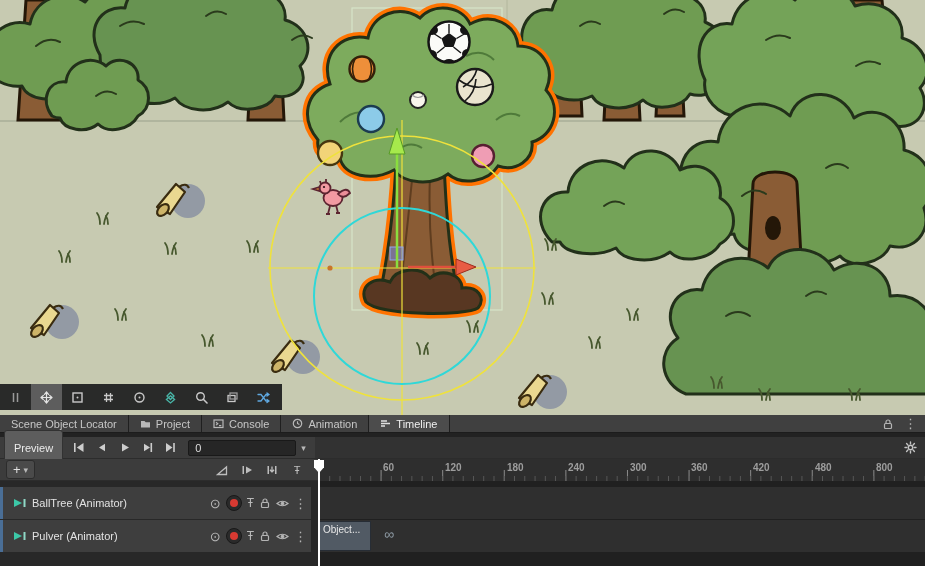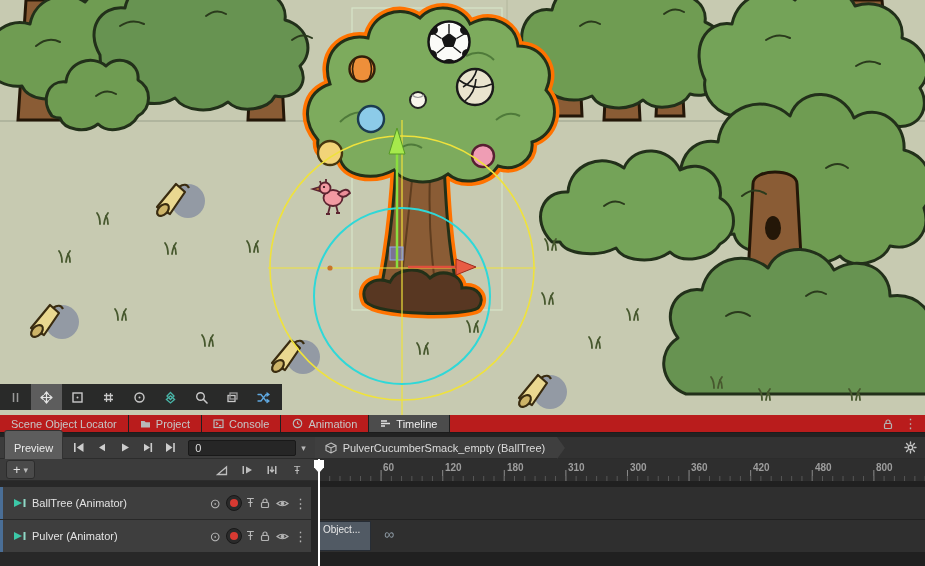--- a/index.html
+++ b/index.html
@@ -8,21 +8,21 @@
 
   
   .scene { position:absolute; top:0; left:0; width:925px; height:415px; background:#c7cab1; }
   .scene svg.art { display:block; }
   .scene-toolbar { position:absolute; left:0; top:384px; width:282px; height:26px; background:rgba(36,36,36,.97); display:flex; align-items:stretch; }
   .tool-btn { width:31px; display:flex; align-items:center; justify-content:center; }
   .tool-btn.sel { background:#5d5d5d; }
   .tool-btn svg { display:block; }
 
   
-  .tabbar { position:absolute; top:415px; left:0; width:925px; height:18px; background:#b91c1c; display:flex; align-items:stretch; border-bottom:1px solid #1c1c1c; }
+  .tabbar { position:absolute; top:415px; left:0; width:925px; height:18px; background:#404040; display:flex; align-items:stretch; border-bottom:1px solid #1c1c1c; }
   .tab { display:flex; align-items:center; gap:5px; padding:0 11px; font-size:11px; color:#c6c6c6; border-right:1px solid #1f1f1f; white-space:nowrap; }
   .tab.active { background:#4c4c4c; color:#f0f0f0; }
   .tab svg { display:block; }
   .tabbar-right { margin-left:auto; display:flex; align-items:center; gap:10px; padding-right:8px; }
   .kebab { color:#b4b4b4; font-size:13px; line-height:1; }
 
   
   .tl-header { position:absolute; top:437px; left:0; width:925px; height:22px; background:#3c3c3c; border-bottom:1px solid #2c2c2c; display:flex; align-items:center; }
   .preview-btn { margin-left:4px; padding:11px 9px; background:#5d5d5d; border:1px solid #323232; border-radius:3px; font-size:11px; color:#ececec; }
   .transport { display:flex; align-items:center; margin-left:4px; }
@@ -391,28 +391,20 @@
     <div class="tr-btn">
         <svg width="11" height="11">
           <polygon points="1,1 7.5,5.5 1,10" fill="#cdcdcd"></polygon>
           <rect x="8.2" y="1" width="1.6" height="9" fill="#cdcdcd"></rect>
         </svg>
       </div>
   </div>
   <input class="frame-field" value="0" style="">
   <span class="caret">▾</span>
   <div class="crumb-bar">
-    <div class="crumb">
-      <span class="icon">
-          <svg width="12" height="12">
-            <path d="M6,1 L11,3.5 V8.5 L6,11 L1,8.5 V3.5 Z M1,3.5 L6,6 L11,3.5 M6,6 V11" fill="none" stroke="#c0c0c0" stroke-width="1.1"></path>
-          </svg>
-        </span>
-      <span>PulverCucumberSmack_empty (BallTree)</span>
-    </div>
     <div class="gear-btn icon">
         <svg width="13" height="13">
           <circle cx="6.5" cy="6.5" r="2.2" fill="none" stroke="#c4c4c4" stroke-width="1.4"></circle>
           <path d="M6.5,1 V2.8 M6.5,10.2 V12 M1,6.5 H2.8 M10.2,6.5 H12 M2.6,2.6 L3.9,3.9 M9.1,9.1 L10.4,10.4 M10.4,2.6 L9.1,3.9 M3.9,9.1 L2.6,10.4" stroke="#c4c4c4" stroke-width="1.4" stroke-linecap="round"></path>
         </svg>
       </div>
   </div>
 </div>
 
 <div class="tl-row2">
@@ -440,21 +432,21 @@
             <path d="M6,2.5 V8 M6,8 l-2,-2.2 M6,8 l2,-2.2" stroke="#bdbdbd" stroke-width="1.3" fill="none"></path>
           </svg>
         </div>
       <div class="mode-btn">Ŧ</div>
     </div>
   </div>
   <div class="ruler">
     <span class="ruler-label" style="left:64px">60</span>
     <span class="ruler-label" style="left:126px">120</span>
     <span class="ruler-label" style="left:188px">180</span>
-    <span class="ruler-label" style="left:249px">310</span>
+    <span class="ruler-label" style="left:249px">240</span>
     <span class="ruler-label" style="left:311px">300</span>
     <span class="ruler-label" style="left:372px">360</span>
     <span class="ruler-label" style="left:434px">420</span>
     <span class="ruler-label" style="left:496px">480</span>
     <span class="ruler-label" style="left:557px">800</span>
   </div>
 </div>
 
 <div class="tracks">
   <div class="tracks-left"></div>

